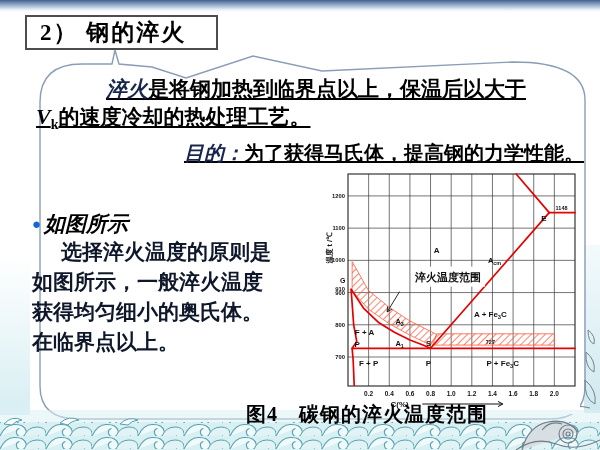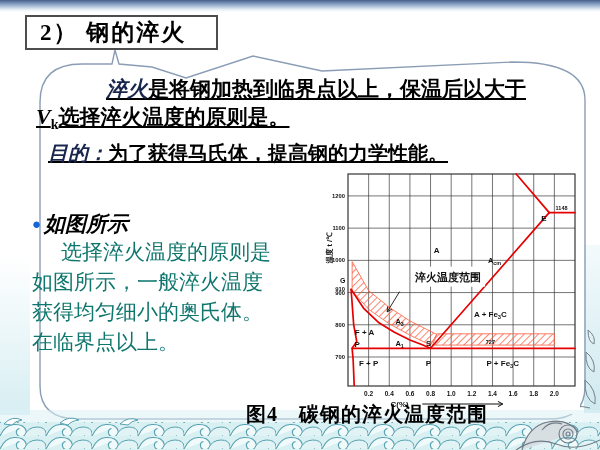--- a/index.html
+++ b/index.html
@@ -15,26 +15,26 @@
   .title-box{position:absolute;left:25px;top:15px;width:193px;height:35px;background:#fff;
           border:2px solid #4d4d4d;box-sizing:border-box;display:flex;align-items:center;
           padding-left:13px;font-weight:bold;font-size:23px;color:#000;letter-spacing:2px;z-index:4;}
   .definition{position:absolute;left:36px;top:75px;width:548px;font-weight:bold;font-size:21px;
           color:#000;z-index:4;line-height:28px;}
   .definition div{white-space:nowrap;text-decoration:underline;}
   .def-line1{text-indent:70px;}
   .term{font-style:italic;color:#18264d;}
   .vsym i{font-size:22px;font-weight:bold;}
   .vsym sub{font-size:14px;}
-  .def-line3{font-size:20px;padding-left:12px;}
+  .def-line3{font-size:20px;padding-left:12px;text-align:right;}
   .bullet-line{position:absolute;left:32px;top:210px;font-size:21px;font-weight:bold;color:#000;z-index:4;}
   .dot{color:#1565d8;font-size:15px;vertical-align:2px;margin-right:3px;}
   .bullet-text{font-style:italic;}
-  .para{position:absolute;left:32px;top:237px;width:320px;font-size:21px;font-weight:normal;
-        color:#0f766e;line-height:30px;z-index:4;}
+  .para{position:absolute;left:32px;top:237px;width:320px;font-size:21px;font-weight:bold;
+        color:#0f172a;line-height:30px;z-index:4;}
   .para div{white-space:nowrap;}
   .indent{text-indent:29px;}
   .chart{position:absolute;left:322px;top:168px;background:#fff;z-index:3;}
   .caption{position:absolute;left:246px;top:401px;font-size:20px;font-weight:bold;color:#000;
         letter-spacing:1px;z-index:6;white-space:nowrap;text-align:center;}
   .waves{position:absolute;left:0;top:410px;z-index:5;}
   svg text{font-family:"Liberation Sans",sans-serif;}
 </style>
 </head>
 <body>
@@ -55,21 +55,21 @@
       <path d="M560,410 q16,-6 30,-2"></path>
     </g>
   </svg>
 
   <div class="title-box">
     <span>2） 钢的淬火</span>
   </div>
 
   <div class="definition">
     <div class="def-line1"><span class="term">淬火</span><span>是将钢加热到临界点以上，保温后以大于</span></div>
-    <div><span class="vsym"><i>V</i><sub>k</sub></span><span>选择淬火温度的原则是。</span></div>
+    <div><span class="vsym"><i>V</i><sub>k</sub></span><span>的速度冷却的热处理工艺。</span></div>
     <div class="def-line3"><span class="term">目的：</span><span>为了获得马氏体，提高钢的力学性能。</span></div>
   </div>
 
   <div class="bullet-line">
     <span class="dot">●</span><span class="bullet-text">如图所示</span>
   </div>
 
   <div class="para">
     <div class="indent">选择淬火温度的原则是</div>
     <div>如图所示，一般淬火温度</div>

